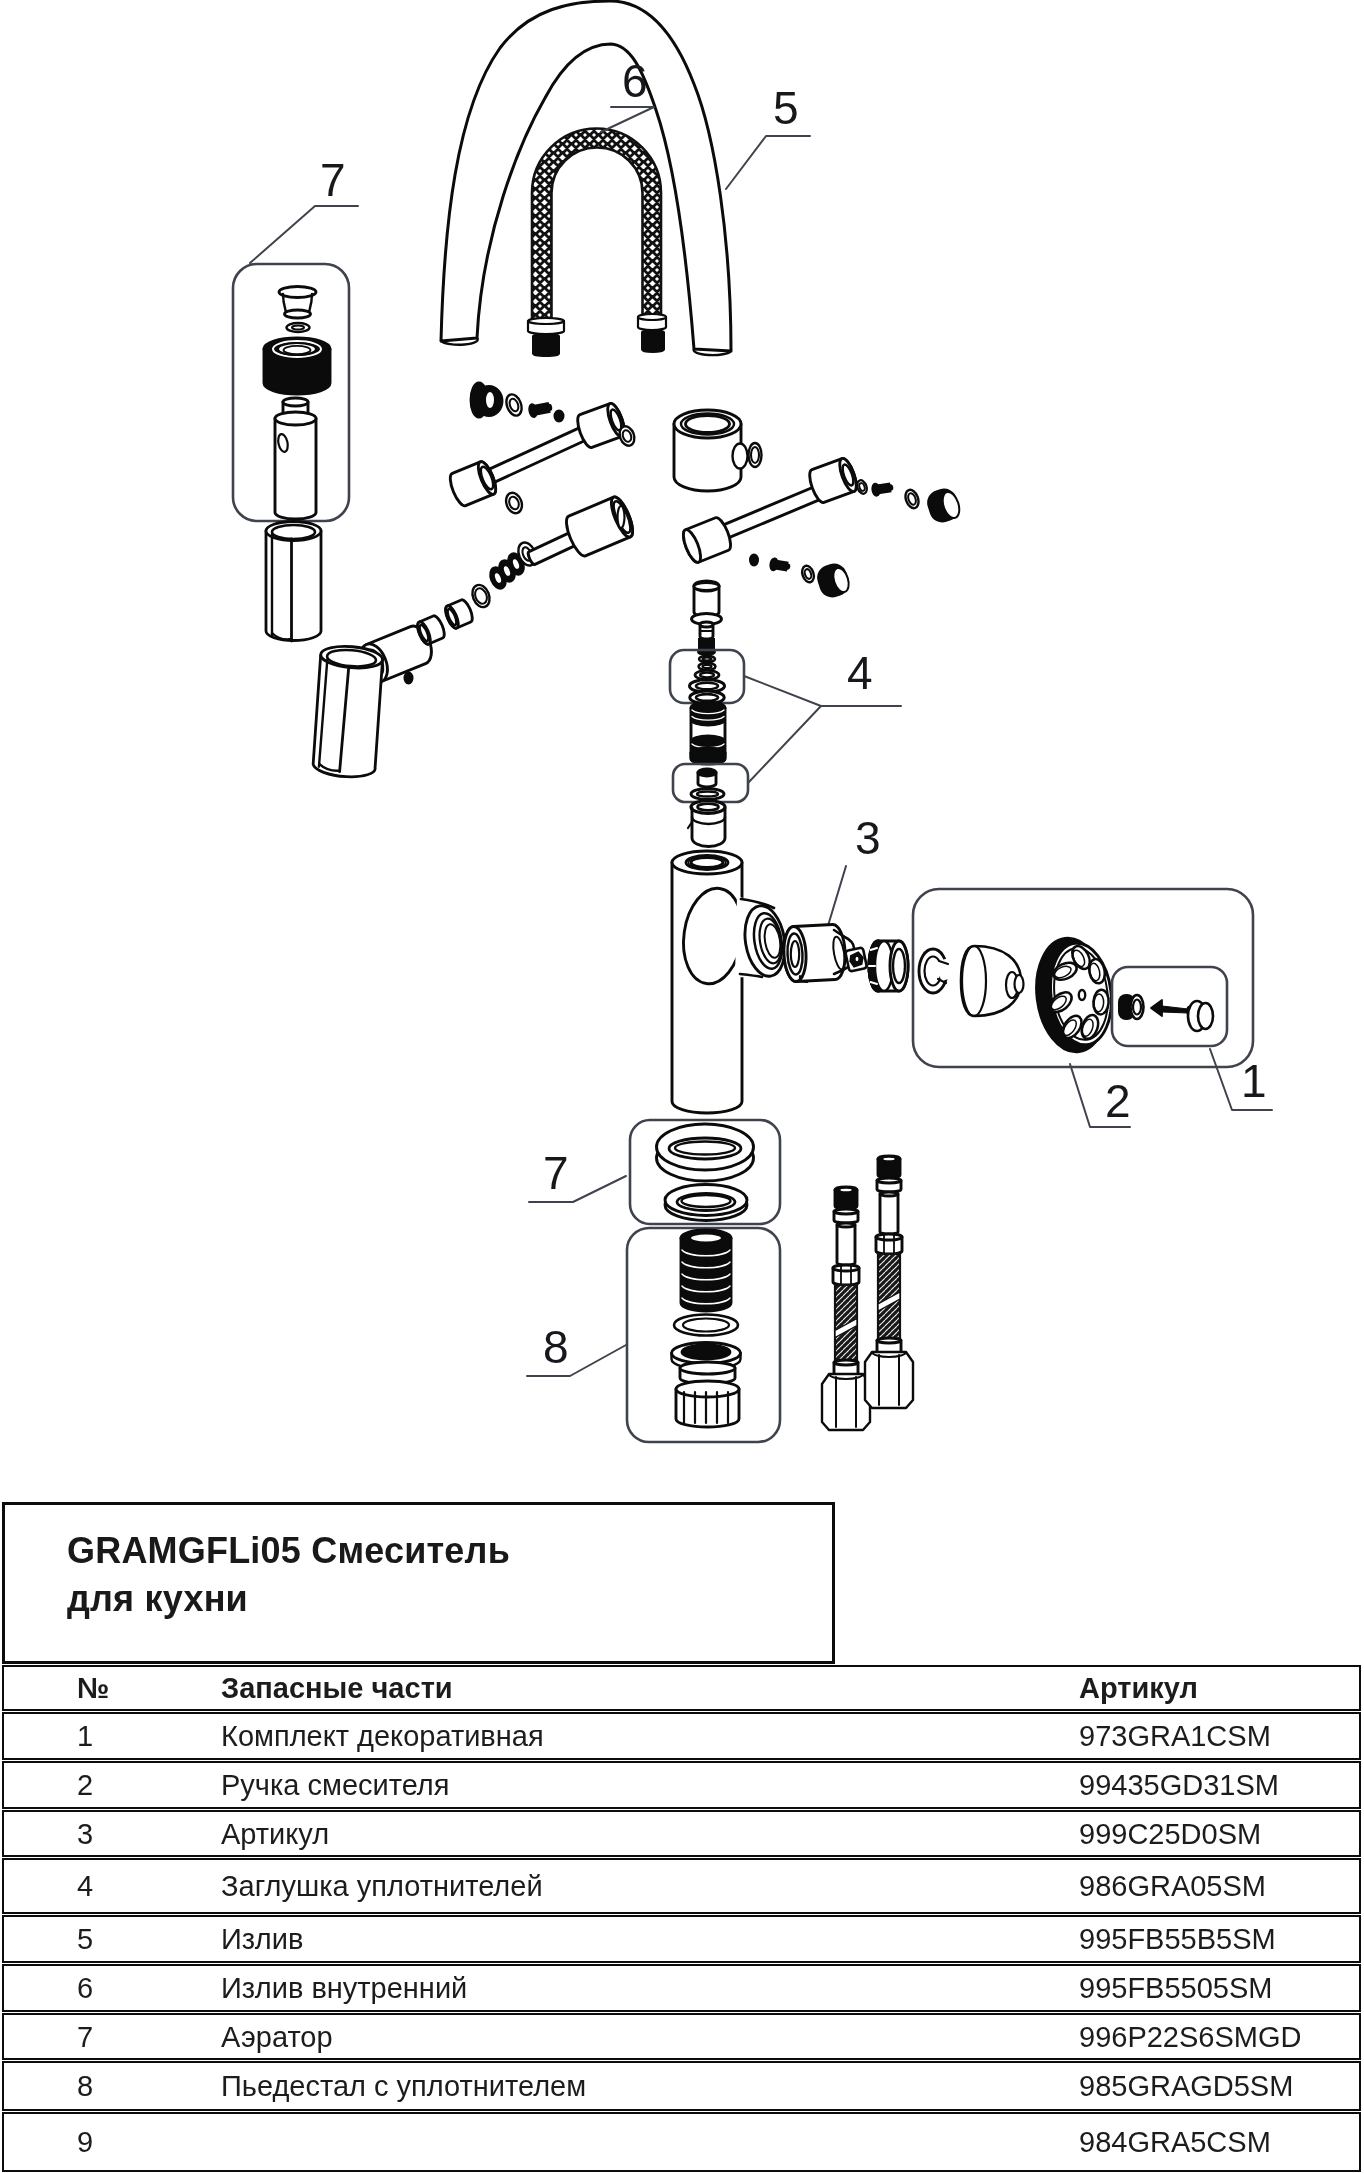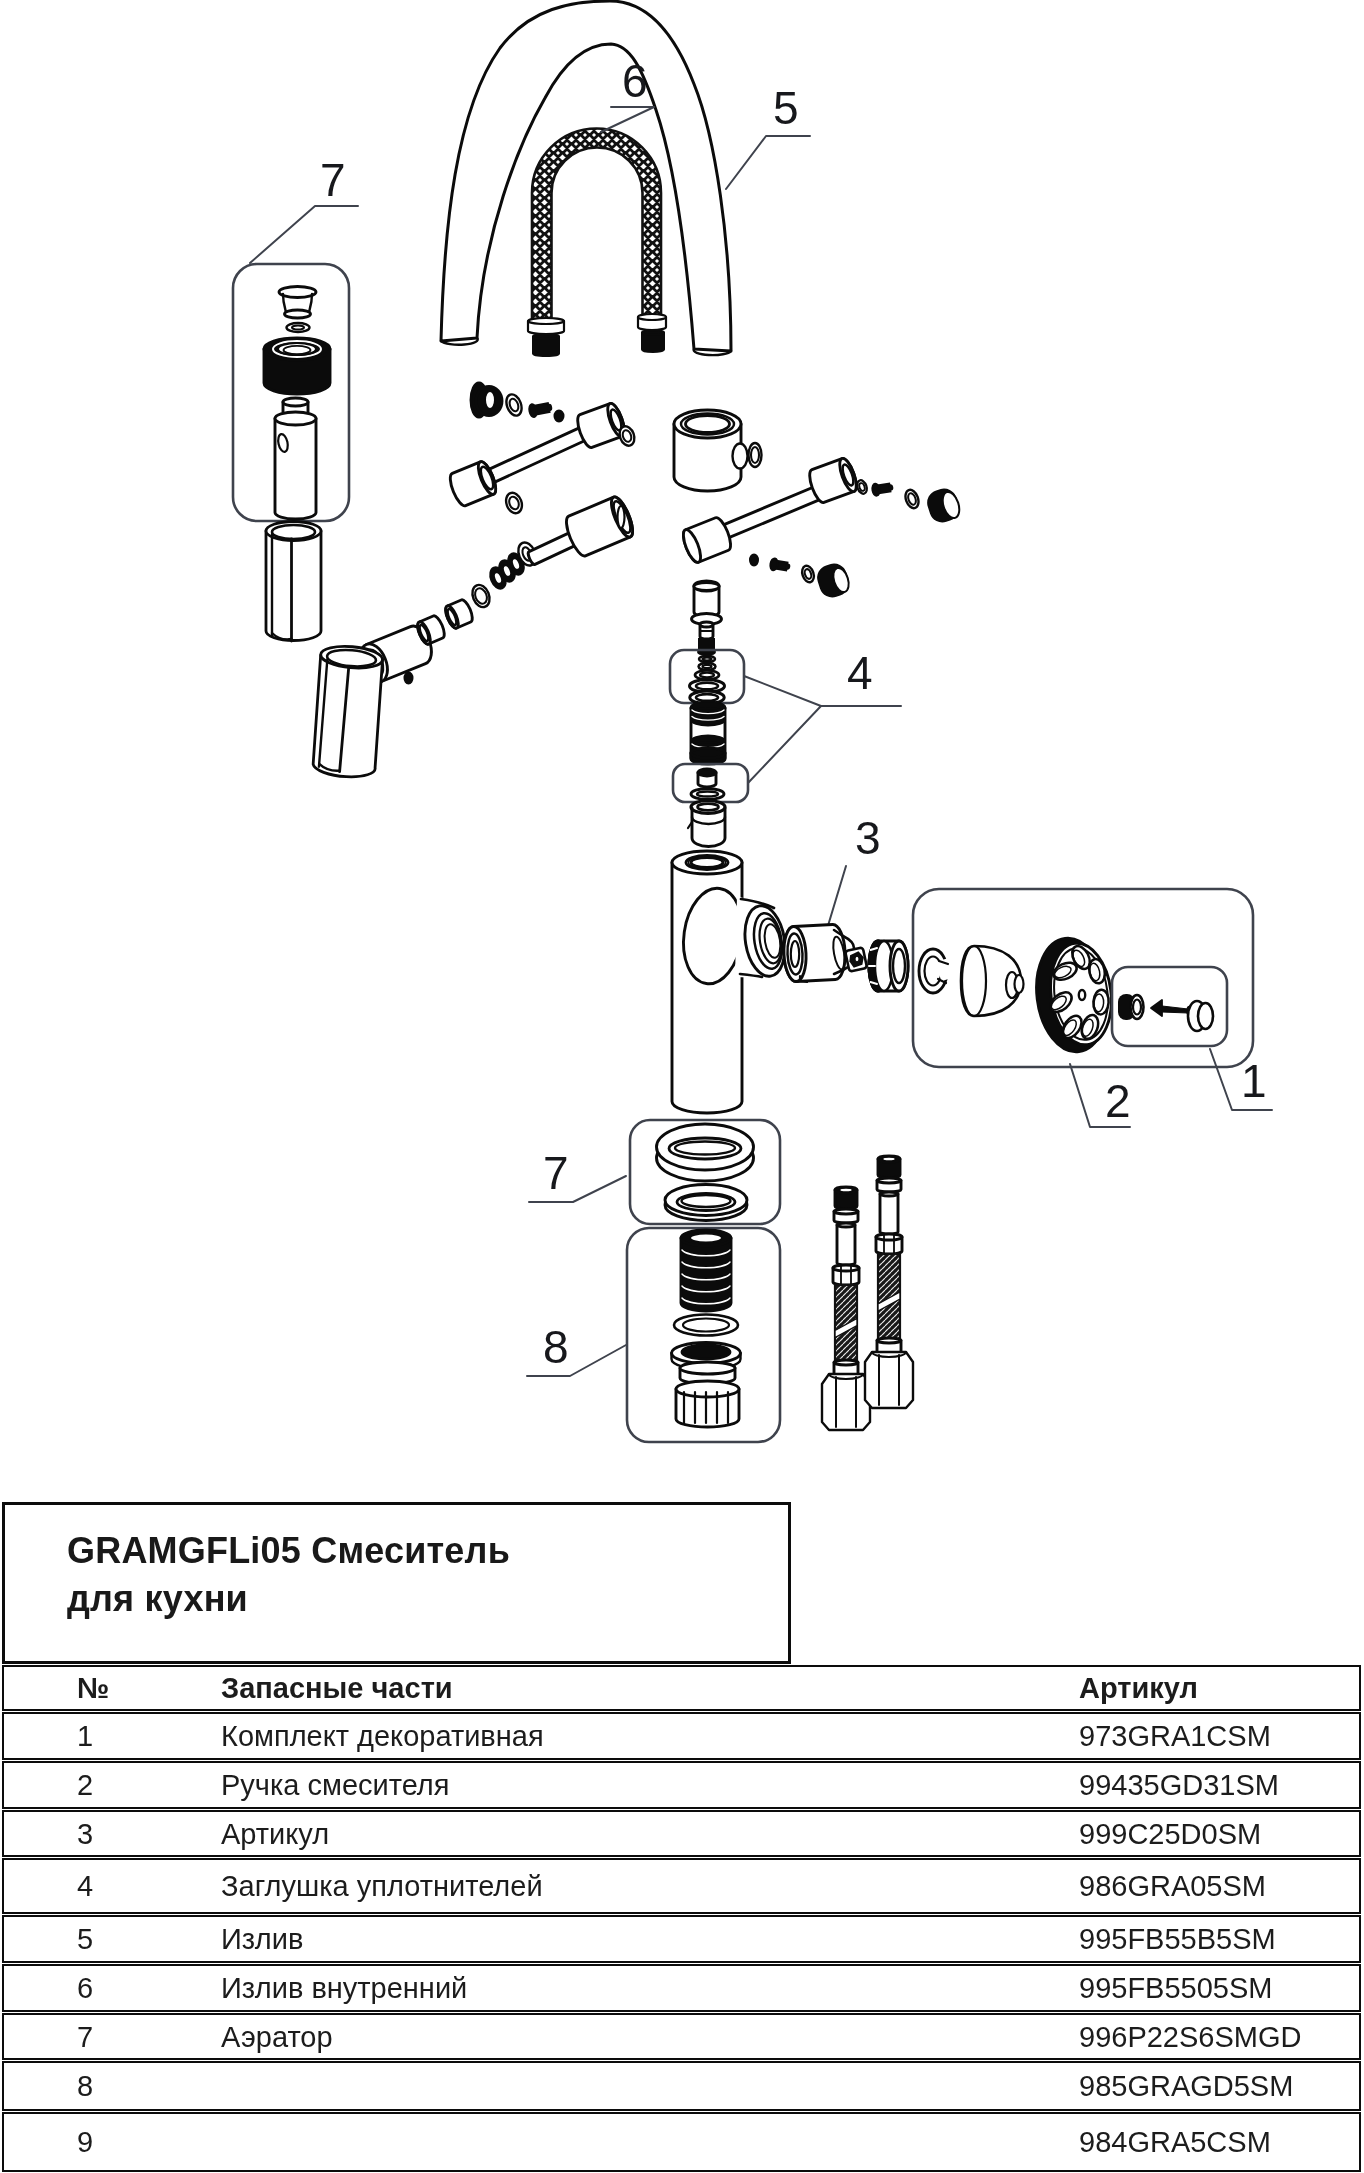--- a/index.html
+++ b/index.html
@@ -1,17 +1,17 @@
 <!DOCTYPE html>
 <html><head><meta charset="utf-8"><style>
 html,body{margin:0;padding:0;background:#fff;}
 #page{position:relative;width:1364px;height:2173px;background:#fff;overflow:hidden;
   font-family:"Liberation Sans",sans-serif;}
 #dwg{position:absolute;left:0;top:0;}
-#titlebox{position:absolute;left:2px;top:1502px;width:783px;height:156px;border:3px solid #0c0c0c;}
+#titlebox{position:absolute;left:2px;top:1502px;width:783px;height:156px;border:3px solid #0c0c0c;padding-left:44px;}
 #titlebox .t{position:absolute;left:62px;top:22px;font-size:36px;font-weight:bold;color:#191919;line-height:48px;letter-spacing:0.2px;}
 .row{position:absolute;left:2px;width:1355px;border:2.5px solid #0c0c0c;}
 .row span{position:absolute;top:50%;transform:translateY(-50%);font-size:29px;color:#1c1c1c;white-space:nowrap;}
 .row .c1{left:73px;} .row .c2{left:208px;margin-left:9px;} .row .c3{left:1075px;}
 .hdr span{font-weight:bold;}
 </style></head>
 <body>
 <div id="page">
 <svg id="dwg" width="1364" height="1500" viewBox="0 0 1364 1500">
 <path d="M441,341 C444,225 456,110 500,48 C530,8 572,1 610,1 C646,1 674,32 694,84 C715,136 731,240 731,351 L694,349 C685,235 673,160 656,110 C642,68 630,45 611,44 C586,44 564,62 545,98 C519,143 482,235 477,338 Z" fill="#fff" stroke="#0b0b0b" stroke-width="3" stroke-linecap="round" stroke-linejoin="round"></path>
@@ -408,18 +408,19 @@
       <span class="c2">Излив внутренний</span>
       <span class="c3">995FB5505SM</span>
     </div>
 <div class="row" style="top:2013px;height:43px">
       <span class="c1">7</span>
       <span class="c2">Аэратор</span>
       <span class="c3">996P22S6SMGD</span>
     </div>
 <div class="row" style="top:2061px;height:46px">
       <span class="c1">8</span>
+      <span class="c2">Пьедестал с уплотнителем</span>
       <span class="c3">985GRAGD5SM</span>
     </div>
 <div class="row" style="top:2112px;height:56px">
       <span class="c1">9</span>
       <span class="c3">984GRA5CSM</span>
     </div>
 </div>
 </body></html>

